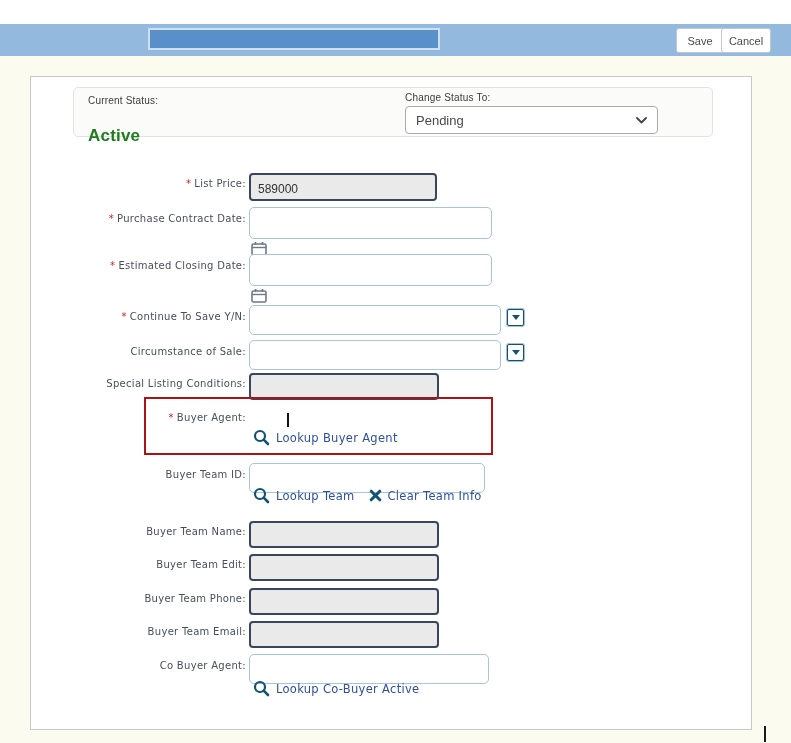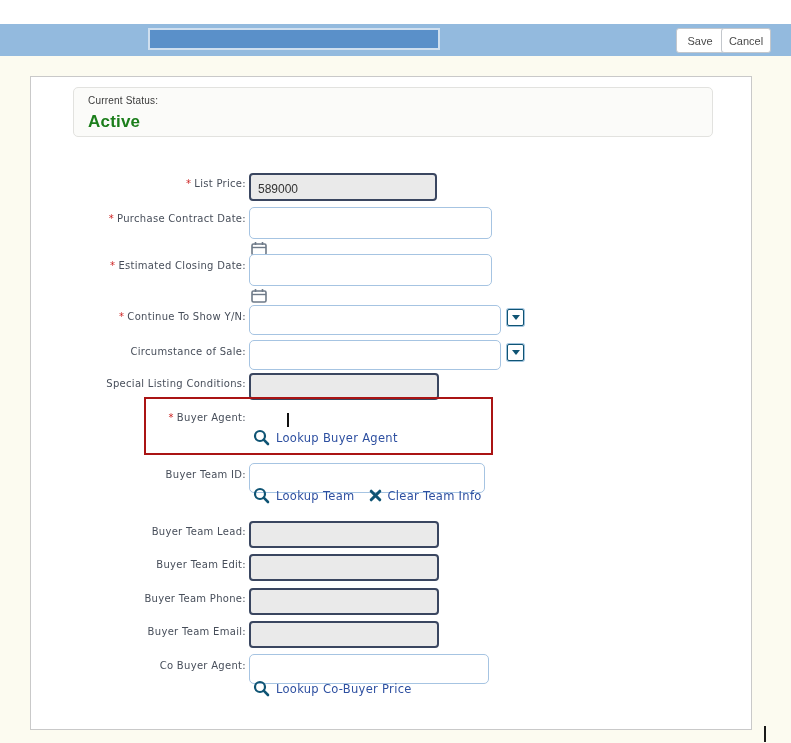--- a/index.html
+++ b/index.html
@@ -16,21 +16,21 @@
   .btn.save{left:676px;width:48px;}
   .btn.cancel{left:721px;width:50px;}
 
   
   .panel{position:absolute;left:30px;top:76px;width:722px;height:654px;background:#ffffff;border:1px solid #c9c9c9;box-sizing:border-box;}
 
   
   .statusbox{position:absolute;left:42px;top:10px;width:640px;height:50px;background:#fbfbf9;border:1px solid #e2e2df;border-radius:5px;box-sizing:border-box;}
   .small-lbl{font-size:10px;color:#3b3b3b;letter-spacing:.2px;}
   .cs{position:absolute;left:14px;top:7px;}
-  .active-val{font-size:17px;font-weight:bold;color:#1b7e1b;margin-top:6px;letter-spacing:.2px;}
+  .active-val{font-size:17px;font-weight:bold;color:#1b7e1b;margin-top:20px;letter-spacing:.2px;}
   .chg{position:absolute;left:331px;top:4px;}
   .select{margin-top:3px;width:253px;height:28px;background:#fff;border:1px solid #ababab;border-radius:4px;box-sizing:border-box;display:flex;align-items:center;justify-content:space-between;padding:0 10px;cursor:pointer;}
   .select-text{font-size:13px;color:#4a4a4a;}
 
   
   .lbl{position:absolute;left:15px;width:200px;text-align:right;font-size:10px;letter-spacing:.3px;color:#474e5a;font-family:"DejaVu Sans",sans-serif;white-space:nowrap;}
   .req{color:#cc2222;margin-right:3px;}
   .inp{position:absolute;left:218px;box-sizing:border-box;background:#fff;border:1px solid #a6c4e2;border-radius:5px;font-size:12px;color:#333;padding:0 8px;font-family:inherit;}
   .inp.ro{background:#eaeaea;border:2px solid #3a4660;border-radius:4px;padding:3px 7px 0 7px;}
   .cal{position:absolute;left:220px;cursor:pointer;}
@@ -55,20 +55,31 @@
     <button class="btn cancel">Cancel</button>
   </div>
 
   <div class="panel">
 
     <div class="statusbox">
       <div class="cs">
         <div class="small-lbl">Current Status:</div>
         <div class="active-val">Active</div>
       </div>
+      <div class="chg">
+        <div class="small-lbl">Change Status To:</div>
+        <div class="select">
+          <span class="select-text">Pending</span>
+          <span class="icon">
+            <svg width="11" height="7" viewBox="0 0 11 7">
+                <polyline points="1,1 5.5,5.5 10,1" fill="none" stroke="#444" stroke-width="1.8" stroke-linecap="round" stroke-linejoin="round"></polyline>
+              </svg>
+          </span>
+        </div>
+      </div>
     </div>
 
     <label class="lbl" style="top:101px"><span class="req">*</span><span>List Price:</span></label>
     <input class="inp ro" style="top: 96px; width: 188px; height: 28px;" readonly="" value="589000">
 
     <label class="lbl" style="top:136px"><span class="req">*</span><span>Purchase Contract Date:</span></label>
     <input class="inp" style="top: 130px; width: 243px; height: 32px;" value="">
     <span class="cal" style="top:164px">
       <svg width="16" height="15" viewBox="0 0 16 15">
           <rect x="1" y="3" width="14" height="11" rx="1.5" fill="#fff" stroke="#6e7a88" stroke-width="1.6"></rect>
@@ -82,21 +93,21 @@
     <input class="inp" style="top: 177px; width: 243px; height: 32px;" value="">
     <span class="cal" style="top:211px">
       <svg width="16" height="15" viewBox="0 0 16 15">
           <rect x="1" y="3" width="14" height="11" rx="1.5" fill="#fff" stroke="#6e7a88" stroke-width="1.6"></rect>
           <line x1="1" y1="6.5" x2="15" y2="6.5" stroke="#6e7a88" stroke-width="1.4"></line>
           <line x1="4.5" y1="1" x2="4.5" y2="4" stroke="#6e7a88" stroke-width="1.6"></line>
           <line x1="11.5" y1="1" x2="11.5" y2="4" stroke="#6e7a88" stroke-width="1.6"></line>
         </svg>
     </span>
 
-    <label class="lbl" style="top:234px"><span class="req">*</span><span>Continue To Show Y/N:</span></label>
+    <label class="lbl" style="top:234px"><span class="req">*</span><span>Continue To Save Y/N:</span></label>
     <input class="inp" style="top: 228px; width: 252px; height: 30px;" value="">
     <span class="ddbtn" style="top:232px">
         <span class="tri"></span>
       </span>
 
     <label class="lbl" style="top:269px"><span>Circumstance of Sale:</span></label>
     <input class="inp" style="top: 263px; width: 252px; height: 30px;" value="">
     <span class="ddbtn" style="top:267px">
         <span class="tri"></span>
       </span>
@@ -128,40 +139,40 @@
       </span>
       <a class="lookup-link">Lookup Team</a>
       <span class="icon" style="margin-left:8px">
         <svg width="13" height="13" viewBox="0 0 13 13">
             <path d="M2.2 2.2 L10.8 10.8 M10.8 2.2 L2.2 10.8" stroke="#0f5474" stroke-width="3" stroke-linecap="round"></path>
           </svg>
       </span>
       <a class="lookup-link">Clear Team Info</a>
     </div>
 
-    <label class="lbl" style="top:449px"><span>Buyer Team Lead:</span></label>
+    <label class="lbl" style="top:449px"><span>Buyer Team Name:</span></label>
     <input class="inp ro" style="top: 444px; width: 190px; height: 27px;" readonly="" value="">
 
     <label class="lbl" style="top:482px"><span>Buyer Team Edit:</span></label>
     <input class="inp ro" style="top: 477px; width: 190px; height: 27px;" readonly="" value="">
 
     <label class="lbl" style="top:516px"><span>Buyer Team Phone:</span></label>
     <input class="inp ro" style="top: 511px; width: 190px; height: 27px;" readonly="" value="">
 
     <label class="lbl" style="top:549px"><span>Buyer Team Email:</span></label>
     <input class="inp ro" style="top: 544px; width: 190px; height: 27px;" readonly="" value="">
 
     <label class="lbl" style="top:583px"><span>Co Buyer Agent:</span></label>
     <input class="inp" style="top: 577px; width: 240px; height: 30px;" value="">
     <div class="lookup-row" style="left:222px;top:603px">
       <span class="icon">
         <svg width="17" height="17" viewBox="0 0 17 17">
             <circle cx="7" cy="7" r="5" fill="none" stroke="#0f5474" stroke-width="2.2"></circle>
             <line x1="10.7" y1="10.7" x2="15" y2="15" stroke="#0f5474" stroke-width="2.6" stroke-linecap="round"></line>
           </svg>
       </span>
-      <a class="lookup-link">Lookup Co-Buyer Price</a>
+      <a class="lookup-link">Lookup Co-Buyer Active</a>
     </div>
 
   </div>
 
   <div class="stray-caret"></div>
 </div>
 
 </body></html>

